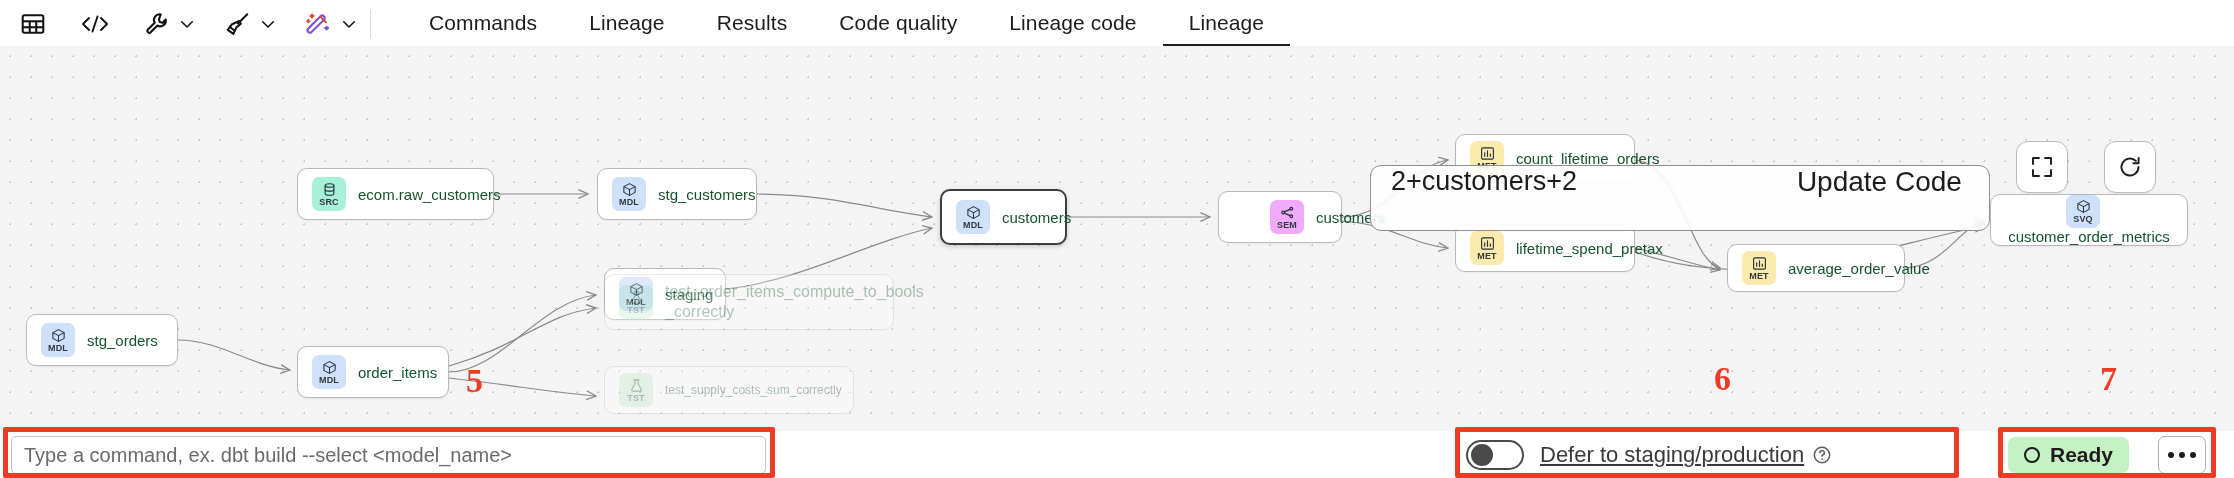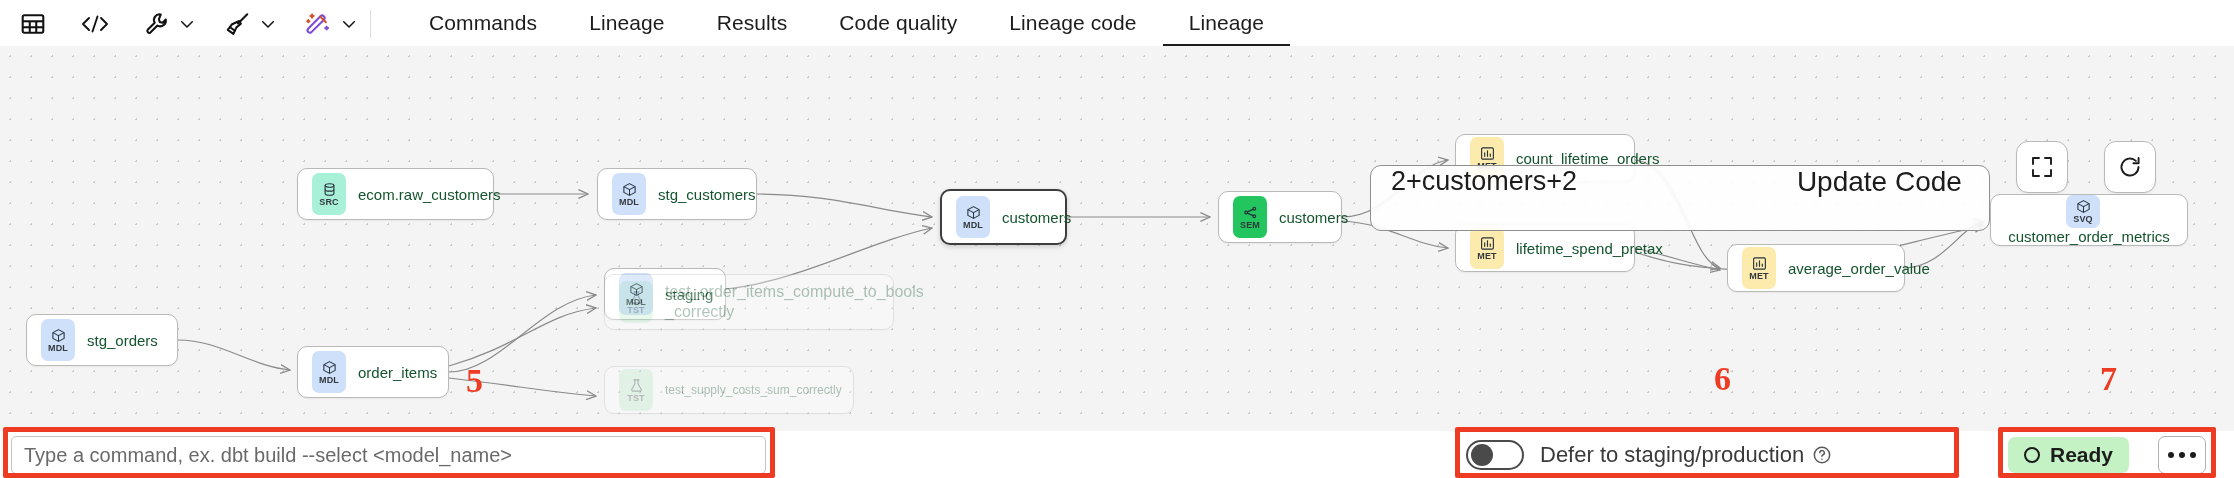--- a/index.html
+++ b/index.html
@@ -59,34 +59,34 @@
     border: 1px solid #b9b9b9;
     border-radius: 10px;
     display: flex; align-items: center;
     padding: 0 14px;
     cursor: pointer;
     box-shadow: 0 1px 2px rgba(0,0,0,0.05);
   }
   .node.selected { border: 2px solid #3d3d3d; box-shadow: 0 2px 5px rgba(0,0,0,0.16); }
   .node.faded { opacity: 0.33; }
   .node-badge {
-    width: 34px; min-width: 34px; height: 42px;
+    width: 34px; min-width: 34px; height: 34px;
     border-radius: 7px;
     display: flex; flex-direction: column;
     align-items: center; justify-content: center;
     margin-right: 12px;
     line-height: 1;
   }
   .badge-tag { font-size: 9px; font-weight: 700; color: #33383d; margin-top: 1px; letter-spacing: .2px; }
   .node-label { font-size: 15px; color: #14532d; white-space: nowrap; }
 
   .bg-src { background: #a9f0d9; }
   .bg-mdl { background: #cfe0fb; }
   .bg-met { background: #fdeaad; }
-  .bg-sem { background: #22c55e; }
+  .bg-sem { background: #f0abfc; margin-left: 37px; }
   .bg-tst { background: #bdeccb; }
   .bg-svq { background: #cfe0fb; }
 
   
   .selector-panel {
     position: absolute;
     left: 1370px; top: 119px;
     width: 620px; height: 66px;
     background: rgba(255,255,255,0.86);
     border: 1px solid #8f8f8f;
@@ -169,21 +169,21 @@
   .toggle {
     width: 58px; height: 30px;
     border: 2px solid #4a4a4a;
     border-radius: 16px;
     background: #ffffff;
     display: flex; align-items: center;
     padding: 0 3px;
     cursor: pointer;
   }
   .toggle-knob { width: 22px; height: 22px; border-radius: 50%; background: #4a4a4a; }
-  .defer-label { font-size: 22px; color: #3a3a3a; margin-left: 16px; white-space: nowrap; }
+  .defer-label { font-size: 22px; color: #3a3a3a; margin-left: 16px; white-space: nowrap; text-decoration: underline; }
   .help-icon { margin-left: 8px; display: flex; align-items: center; cursor: pointer; }
 
   .ready-badge {
     position: absolute; left: 2008px; top: 437px;
     height: 36px; padding: 0 16px;
     background: #c4f2c4;
     border-radius: 7px;
     display: flex; align-items: center;
     cursor: pointer;
   }

